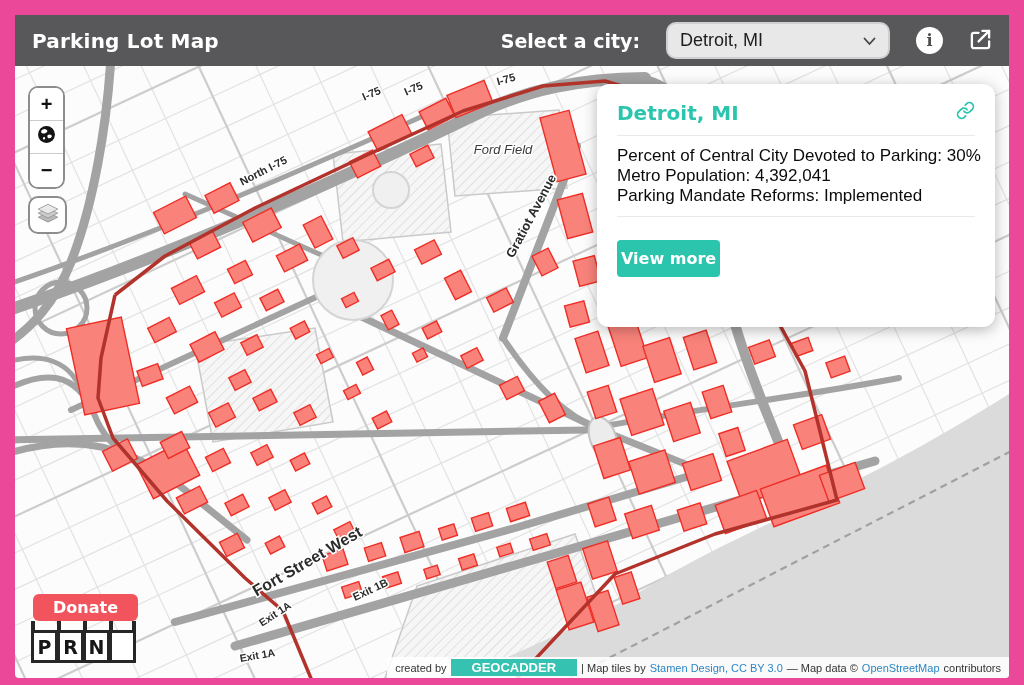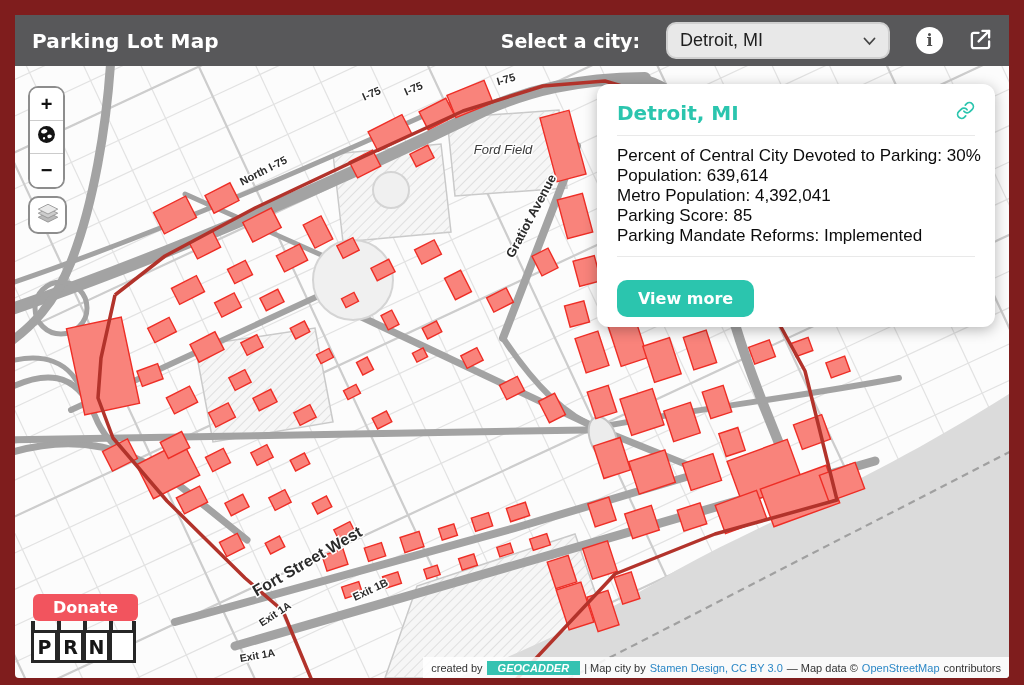--- a/index.html
+++ b/index.html
@@ -1,17 +1,17 @@
 <!DOCTYPE html>
 <html><head>
 <meta charset="utf-8">
 <style>
   * { margin:0; padding:0; box-sizing:border-box; }
   body { background:#ffffff; font-family:"DejaVu Sans",sans-serif; }
-  .app { position:relative; width:1024px; height:685px; background:#7f1d1d; overflow:hidden; }
+  .app { position:relative; width:1024px; height:685px; background:#ec4899; overflow:hidden; }
 
   
   .hdr { position:absolute; left:15px; top:15px; width:994px; height:51px; background:#58585A;
          display:flex; align-items:center; justify-content:space-between; padding:0 17px; }
   .hdr h1 { font-size:20px; font-weight:bold; color:#fff; letter-spacing:.2px; }
   .hdr-right { display:flex; align-items:center; gap:26px; }
   .sel-label { color:#fff; font-weight:bold; font-size:19px; white-space:nowrap; }
   .select { width:224px; height:37px; background:#E8E8E8; border:2px solid #cfcfcf; border-radius:10px;
             display:flex; align-items:center; justify-content:space-between; padding:0 12px;
             font-family:"Liberation Sans",sans-serif; font-size:18px; color:#1e1e1e; cursor:pointer; }
@@ -37,40 +37,40 @@
                 justify-content:center; cursor:pointer; }
 
   
   .card { position:absolute; left:582px; top:18px; width:398px; height:243px; background:#fff;
           border-radius:12px; box-shadow:0 3px 14px rgba(0,0,0,.28); padding:17px 20px; }
   .card-head { display:flex; justify-content:space-between; align-items:flex-start; }
   .card h2 { font-size:20px; font-weight:bold; color:#2BC5AE; }
   .card hr { border:none; border-top:1px solid #e9e9e9; margin:10px 0; }
   .stats div { font-family:"Liberation Sans",sans-serif; font-size:17px; color:#0b0b0b;
                line-height:20px; white-space:nowrap; }
-  .view-more { margin-top:13px; background:#2BC5AE; color:#fff; border:none; border-radius:10px;
-               padding:9px 21px; font-family:"DejaVu Sans",sans-serif; font-weight:bold;
+  .view-more { margin-top:13px; background:#2BC5AE; color:#fff; border:none; border-radius:4px;
+               padding:9px 4px; font-family:"DejaVu Sans",sans-serif; font-weight:bold;
                font-size:16px; cursor:pointer; }
 
   
   .donate { position:absolute; left:18px; top:528px; width:105px; height:27px; background:#F2545E;
             border:none; border-radius:6px; color:#fff; font-weight:bold; font-size:16px;
             font-family:"DejaVu Sans",sans-serif; cursor:pointer; }
   .prn { position:absolute; left:16px; top:555px; width:106px; height:44px; }
   .prn .post { position:absolute; top:0; width:4px; height:13px; background:#262626; }
   .prn .tile { position:absolute; top:9px; width:27px; height:33px; background:#fff;
                border:3px solid #262626; display:flex; align-items:center; justify-content:center;
                font-weight:bold; font-size:19px; color:#161616; }
 
   
   .attr { position:absolute; right:0; bottom:0; height:21px; background:rgba(255,255,255,.85);
           display:flex; align-items:center; gap:4px; padding:0 8px; white-space:nowrap;
           font-family:"Liberation Sans",sans-serif; font-size:11px; color:#333; }
-  .attr .badge { background:#35C2B1; color:#fff; font-weight:bold; font-size:11px;
-                 padding:1px 11px; cursor:pointer;font-style:italic; }
+  .attr .badge { background:#35C2B1; color:#fff; font-weight:bold; font-size:13px;
+                 padding:1px 21px; cursor:pointer; }
   .attr a { color:#2B87C6; text-decoration:none; cursor:pointer; }
 </style>
 </head>
 <body>
 
 <div class="app">
 
   <header class="hdr">
     <h1>Parking Lot Map</h1>
     <div class="hdr-right">
@@ -419,23 +419,21 @@
         <span>
           <svg width="19" height="19" viewBox="0 0 24 24" fill="none" stroke="#2BC5AE" stroke-width="2.2" stroke-linecap="round" stroke-linejoin="round">
               <path d="M10 13a5 5 0 0 0 7.54.54l3-3a5 5 0 0 0-7.07-7.07l-1.72 1.71"></path>
               <path d="M14 11a5 5 0 0 0-7.54-.54l-3 3a5 5 0 0 0 7.07 7.07l1.71-1.71"></path>
             </svg>
         </span>
       </div>
       <hr>
       <div class="stats">
         <div>Percent of Central City Devoted to Parking: 30%</div>
-        <div>Population: 639,614</div>
         <div>Metro Population: 4,392,041</div>
-        <div>Parking Score: 85</div>
         <div>Parking Mandate Reforms: Implemented</div>
       </div>
       <hr>
       <button class="view-more">View more</button>
     </div>
 
     <button class="donate">Donate</button>
     <div class="prn">
       <i class="post" style="left:0"></i>
       <i class="post" style="left:26px"></i>
@@ -444,20 +442,20 @@
       <i class="post" style="left:101px"></i>
       <span class="tile" style="left:0">P</span>
       <span class="tile" style="left:26px">R</span>
       <span class="tile" style="left:52px">N</span>
       <span class="tile" style="left:78px"></span>
     </div>
 
     <div class="attr">
       <span>created by</span>
       <span class="badge">GEOCADDER</span>
-      <span>| Map city by</span>
+      <span>| Map tiles by</span>
       <a>Stamen Design, CC BY 3.0</a>
       <span>— Map data ©</span>
       <a>OpenStreetMap</a>
       <span>contributors</span>
     </div>
   </div>
 </div>
 
 </body></html>

